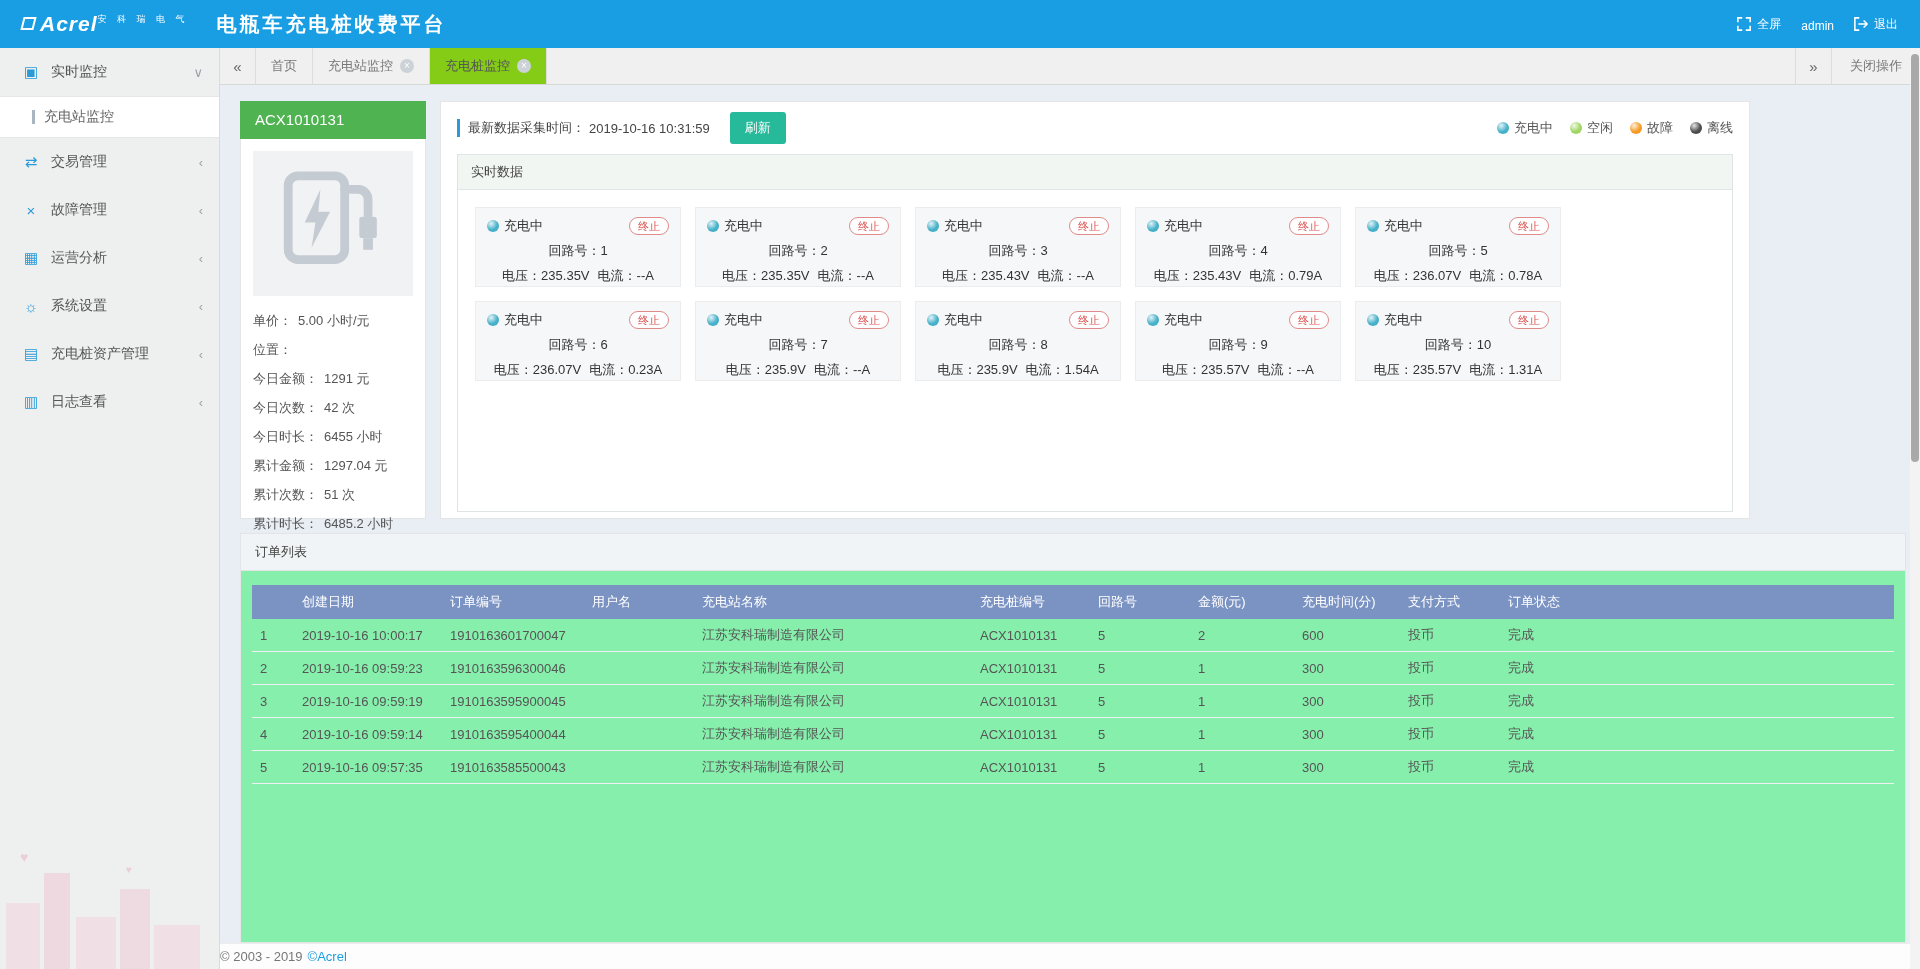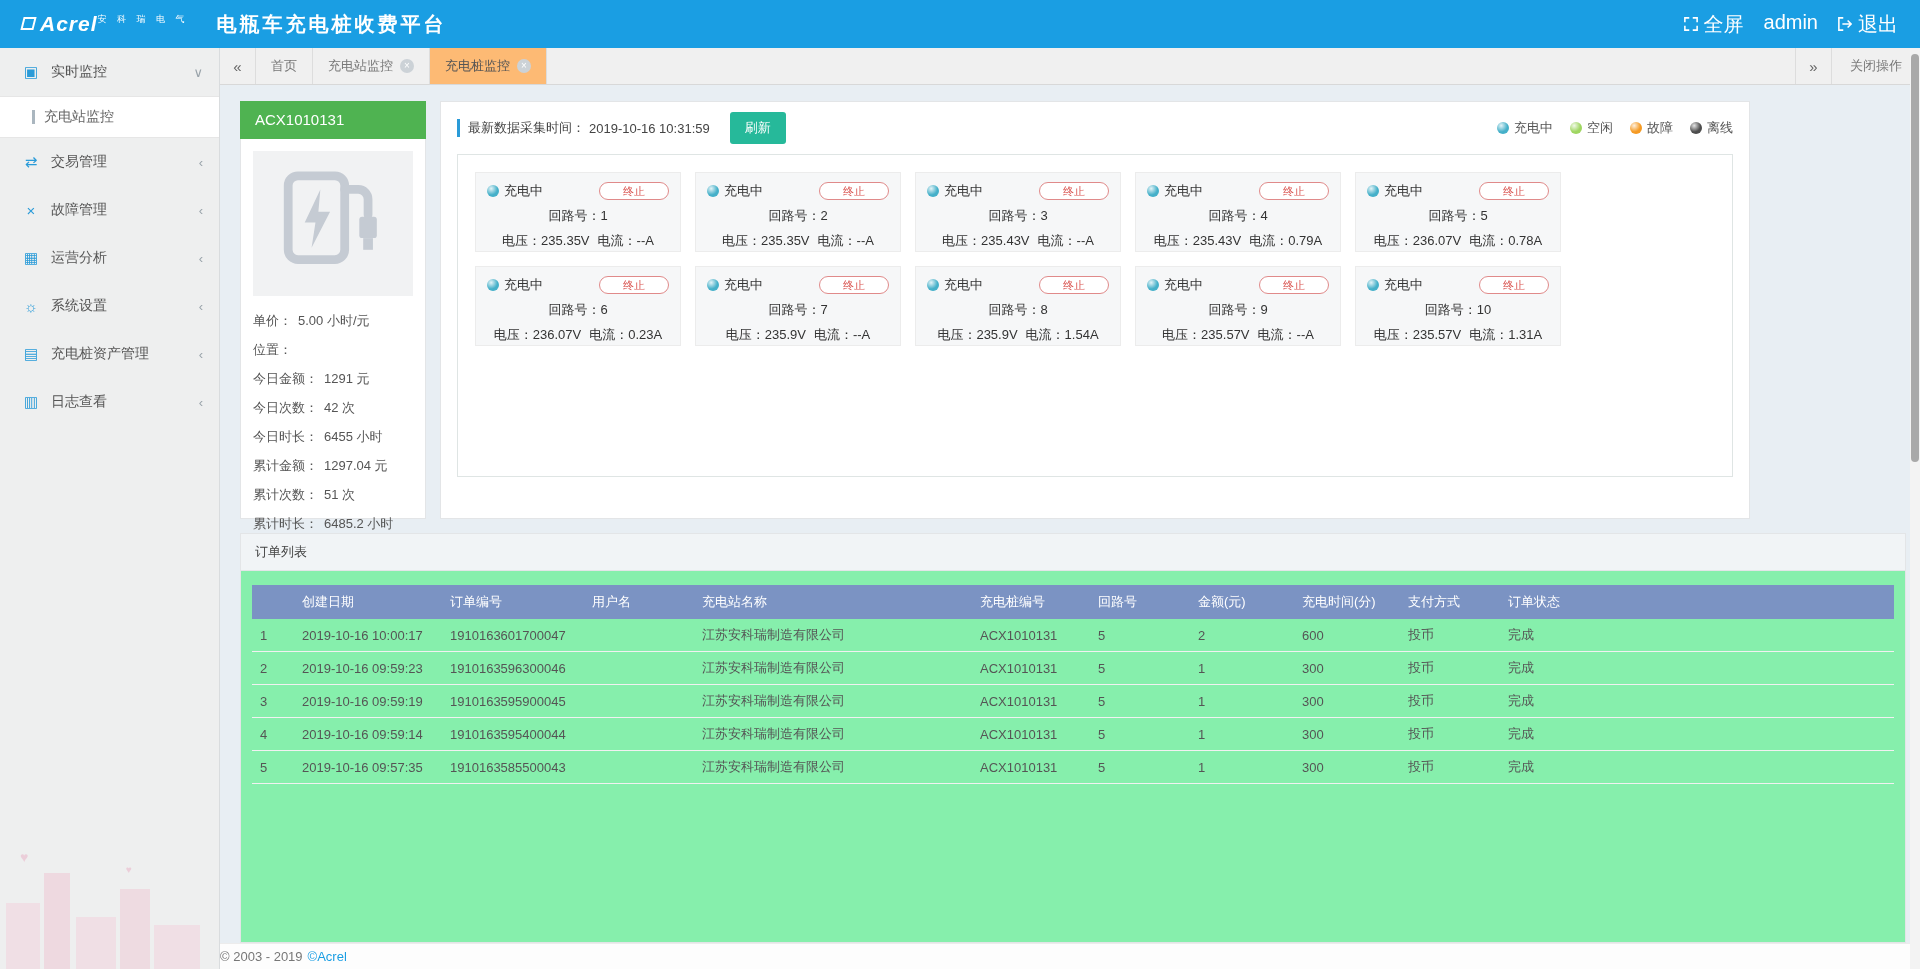--- a/index.html
+++ b/index.html
@@ -7,21 +7,21 @@
     font-family:"Liberation Sans","DejaVu Sans",sans-serif; font-size:13px; color:#555; background:#e8eef3; }
 
   
   .topbar { height:48px; background:#1a9ee3; display:flex; align-items:center; padding:0 22px; color:#fff; }
   .logo { display:flex; flex-direction:row; line-height:1.05;text-align:center; }
   .logo-top { display:flex; align-items:center; gap:5px; }
   .logo-flag { width:13px; height:13px; border:2px solid #fff; transform:skewX(-14deg); display:inline-block; }
   .logo-text { font-size:21px; font-weight:bold; font-style:italic; letter-spacing:1px; }
   .logo-sub { font-size:9px; letter-spacing:4px; margin-top:2px; white-space:nowrap; }
   .app-title { font-size:20px; font-weight:bold; letter-spacing:3px; margin-left:28px; }
-  .topbar-right { margin-left:auto; display:flex; align-items:flex-start; gap:20px; font-size:20px; }
+  .topbar-right { margin-left:auto; display:flex; align-items:flex-end; gap:20px; font-size:12px; }
   .tb-item { display:flex; align-items:center; gap:6px; cursor:pointer; }
 
   
   .main-row { display:flex; height:921px; }
   .sidebar { width:220px; background:#eeefef; border-right:1px solid #d9dcde; position:relative; flex:none; }
   .content-col { flex:1; display:flex; flex-direction:column; min-width:0; }
 
   
   .menu-item { height:48px; display:flex; align-items:center; padding:0 16px 0 20px; cursor:pointer; color:#555; }
   .menu-item .mi-icon { width:22px; text-align:center; color:#2a9bd8; font-size:15px; }
@@ -36,21 +36,21 @@
   .b3{left:76px;width:40px;height:52px} .b4{left:120px;width:30px;height:80px;background:#f0c4d2}
   .b5{left:154px;width:46px;height:44px}
   .heart { position:absolute; color:#e9a8c0; }
   .h1{left:20px;bottom:104px;font-size:14px} .h2{left:126px;bottom:94px;font-size:10px}
 
   
   .tabbar { height:37px; background:#f0f0f0; border-bottom:1px solid #d8d8d8; display:flex; align-items:stretch; color:#777; font-size:13px; flex:none; }
   .tab-nav { width:36px; display:flex; align-items:center; justify-content:center; border-right:1px solid #ddd; cursor:pointer; font-size:15px; color:#666; }
   .tabs { display:flex; align-items:stretch; }
   .tab { display:flex; align-items:center; gap:7px; padding:0 15px; border-right:1px solid #ddd; cursor:pointer; }
-  .tab.active { background:#fdba74; color:#555; }
+  .tab.active { background:#84cc16; color:#555; }
   .tab-close { width:14px; height:14px; border-radius:50%; background:#ccd2d7; color:#fff; font-size:10px; line-height:14px; text-align:center; }
   .tabbar-right { margin-left:auto; display:flex; align-items:stretch; }
   .tabbar-right .tab-nav { border-right:none; border-left:1px solid #ddd; }
   .close-ops { display:flex; align-items:center; padding:0 18px; border-left:1px solid #ddd; cursor:pointer; }
 
   
   .content-scroll { flex:1; padding:16px 14px 0 20px; display:flex; flex-direction:column; overflow:hidden; }
   .top-section { display:flex; gap:14px; flex:none; }
 
   .station-panel { width:186px; flex:none; }
@@ -71,21 +71,21 @@
   .dot { width:12px; height:12px; border-radius:50%; display:inline-block; flex:none;
          background:radial-gradient(circle at 35% 30%, rgba(255,255,255,.85), rgba(255,255,255,0) 55%), var(--c,#45b0c9); }
   .dot-charging { --c:#45b0c9; }
   .realtime-box { border:1px solid #dfe5e4; margin-top:12px; }
   .realtime-header { background:#f1f6f2; border-bottom:1px solid #dfe5e4; padding:8px 13px; color:#444; font-size:13px; }
   .cards-area { height:321px; padding:17px; }
   .cards-grid { display:flex; flex-wrap:wrap; gap:14px; }
   .circuit-card { width:206px; height:80px; background:#f6f7f8; border:1px solid #ececec; padding:9px 11px; }
   .card-top { display:flex; align-items:center; justify-content:space-between; }
   .card-status { display:flex; align-items:center; gap:5px; color:#333; }
-  .stop-pill { border:1px solid #e08a8a; color:#d9534f; background:#fff; border-radius:10px; font-size:11px; line-height:16px; padding:0 23px; cursor:pointer; }
+  .stop-pill { border:1px solid #e08a8a; color:#d9534f; background:#fff; border-radius:10px; font-size:11px; line-height:16px; padding:0 8px; cursor:pointer; }
   .card-line { text-align:center; margin-top:7px; color:#333; font-size:13px; }
   .mr { margin-right:8px; }
 
   
   .orders-panel { margin-top:14px; background:#86efac; border:1px solid #e3e5e7; flex:1; overflow:hidden; }
   .orders-header { background:#f1f4f6; border-bottom:1px solid #e3e5e7; padding:9px 14px; color:#444; font-size:13px; }
   .table-wrap { padding:14px 11px 0; }
   table { border-collapse:collapse; width:100%; table-layout:fixed; }
   th { background:#7b93c3; color:#fff; font-weight:normal; text-align:left; font-size:13px; padding:8px 8px; overflow:hidden; white-space:nowrap; }
   td { padding:7px 8px; font-size:13px; color:#555; border-bottom:1px solid #f1f1f1; overflow:hidden; white-space:nowrap; }
@@ -307,20 +307,21 @@
                   <span>故障</span>
                 </span>
 
                 <span class="legend-item">
                   <span class="dot" style="--c: #4d4d4d;"></span>
                   <span>离线</span>
                 </span>
               </div>
           </div>
           <div class="realtime-box">
+            <div class="realtime-header">实时数据</div>
             <div class="cards-area">
               <div class="cards-grid">
 
                   <div class="circuit-card">
                     <div class="card-top">
                       <span class="card-status">
                         <span class="dot dot-charging"></span>
                         <span>充电中</span>
                       </span>
                       <span class="stop-pill">终止</span>

